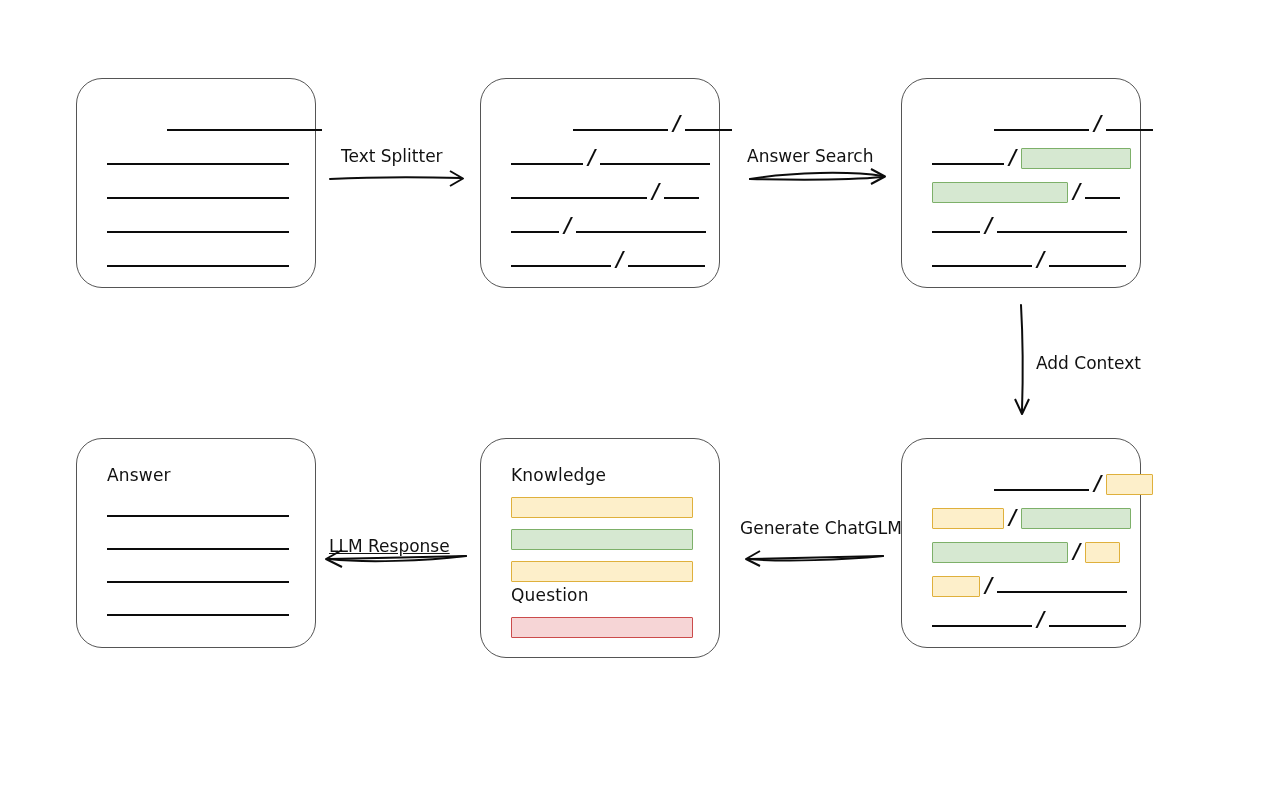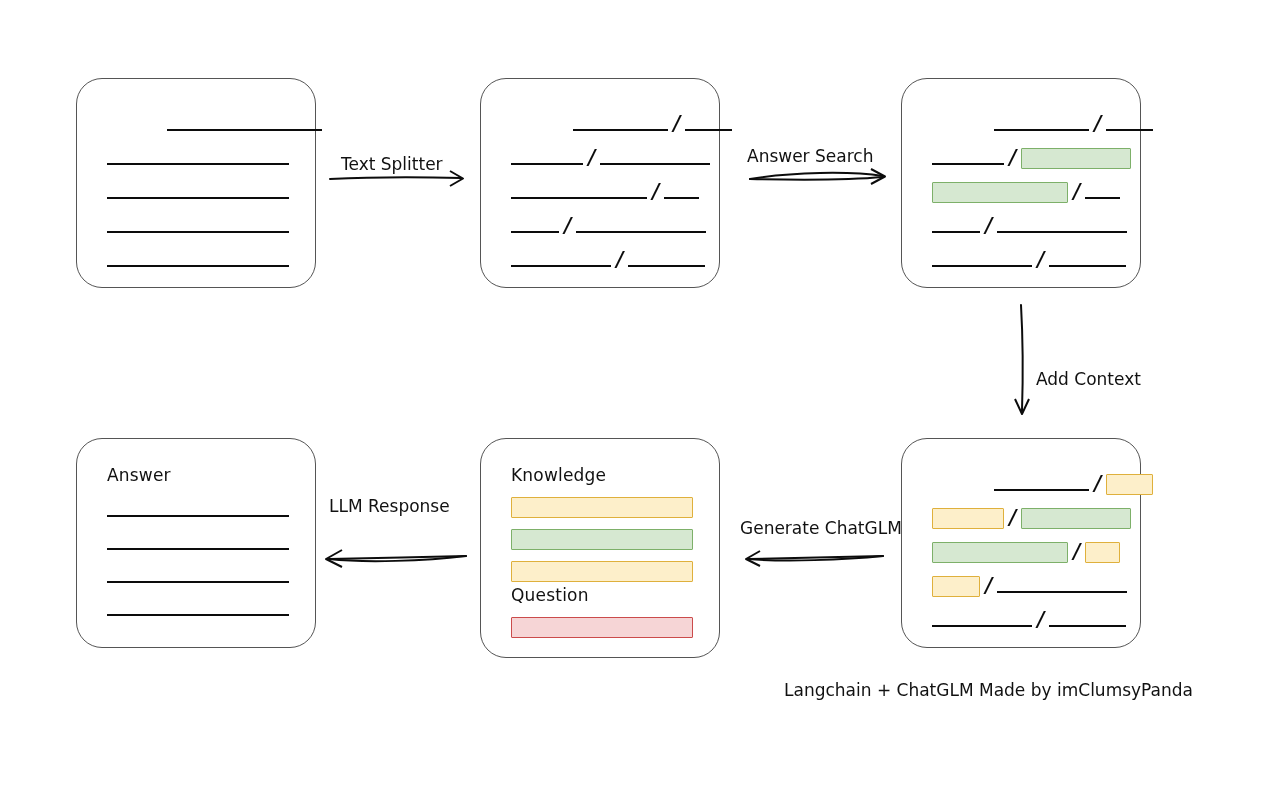--- a/index.html
+++ b/index.html
@@ -223,48 +223,47 @@
         <div class="seg-slash">/</div>
         <div class="seg-line" style="width: 130px;"></div>
       </div>
       <div class="row" style="left: 30px; top: 172px;">
         <div class="seg-line" style="width: 100px;"></div>
         <div class="seg-slash">/</div>
         <div class="seg-line" style="width: 77px;"></div>
       </div>
     </div>
 
-  <div class="arrow-label" style="left:341px; top:146px;margin-top:8px;">Text Splitter</div>
+  <div class="arrow-label" style="left:341px; top:146px;">Text Splitter</div>
   <svg class="arrow" style="left:330px; top:168px;" width="140" height="20" viewBox="0 0 140 20">
     <path d="M0,11 C40,9 95,9 131,10" stroke="#0c0c0c" stroke-width="2" fill="none" stroke-linecap="round"></path>
     <path d="M120,3 L133,10.5 L120,18" stroke="#0c0c0c" stroke-width="2" fill="none" stroke-linejoin="round"></path>
   </svg>
 
   <div class="arrow-label" style="left:747px; top:146px;">Answer Search</div>
   <svg class="arrow" style="left:750px; top:166px;" width="142" height="22" viewBox="0 0 142 22">
     <path d="M0,13 C42,6 100,5 133,10" stroke="#0c0c0c" stroke-width="2" fill="none" stroke-linecap="round"></path>
     <path d="M0,13 C45,14 100,14 133,11" stroke="#0c0c0c" stroke-width="2" fill="none" stroke-linecap="round"></path>
     <path d="M121,3 L135,10.5 L121,18" stroke="#0c0c0c" stroke-width="2" fill="none" stroke-linejoin="round"></path>
   </svg>
 
-  <div class="arrow-label" style="left:1036px; top:353px;margin-top:16px;">Add Context</div>
+  <div class="arrow-label" style="left:1036px; top:353px;">Add Context</div>
   <svg class="arrow" style="left:1012px; top:305px;" width="24" height="115" viewBox="0 0 24 115">
     <path d="M9,0 C11,35 11,75 10,106" stroke="#0c0c0c" stroke-width="2" fill="none" stroke-linecap="round"></path>
     <path d="M3,94 L10,109 L17,94" stroke="#0c0c0c" stroke-width="2" fill="none" stroke-linejoin="round"></path>
   </svg>
 
   <div class="arrow-label" style="left:740px; top:518px;">Generate ChatGLM</div>
   <svg class="arrow" style="left:739px; top:548px;" width="148" height="20" viewBox="0 0 148 20">
     <path d="M144,8 C105,12 45,14 9,11" stroke="#0c0c0c" stroke-width="2" fill="none" stroke-linecap="round"></path>
     <path d="M144,8 C106,9 46,10 9,11" stroke="#0c0c0c" stroke-width="2" fill="none" stroke-linecap="round"></path>
     <path d="M21,3 L7,11 L21,18" stroke="#0c0c0c" stroke-width="2" fill="none" stroke-linejoin="round"></path>
   </svg>
 
-  <div class="arrow-label" style="left:329px; top:496px;">LLM Response</div>
+  <div class="arrow-label" style="left:329px; top:536px;text-decoration:underline;">LLM Response</div>
   <svg class="arrow" style="left:320px; top:548px;" width="148" height="20" viewBox="0 0 148 20">
     <path d="M146,8 C105,13 45,15 9,11" stroke="#0c0c0c" stroke-width="2" fill="none" stroke-linecap="round"></path>
     <path d="M146,8 C106,9 46,10 9,11" stroke="#0c0c0c" stroke-width="2" fill="none" stroke-linecap="round"></path>
     <path d="M22,2 L6,11 L22,19" stroke="#0c0c0c" stroke-width="2" fill="none" stroke-linejoin="round"></path>
   </svg>
 
-  <div class="caption" style="left:784px; top:680px;">Langchain + ChatGLM Made by imClumsyPanda</div>
 
 </div>
 
 </body></html>

